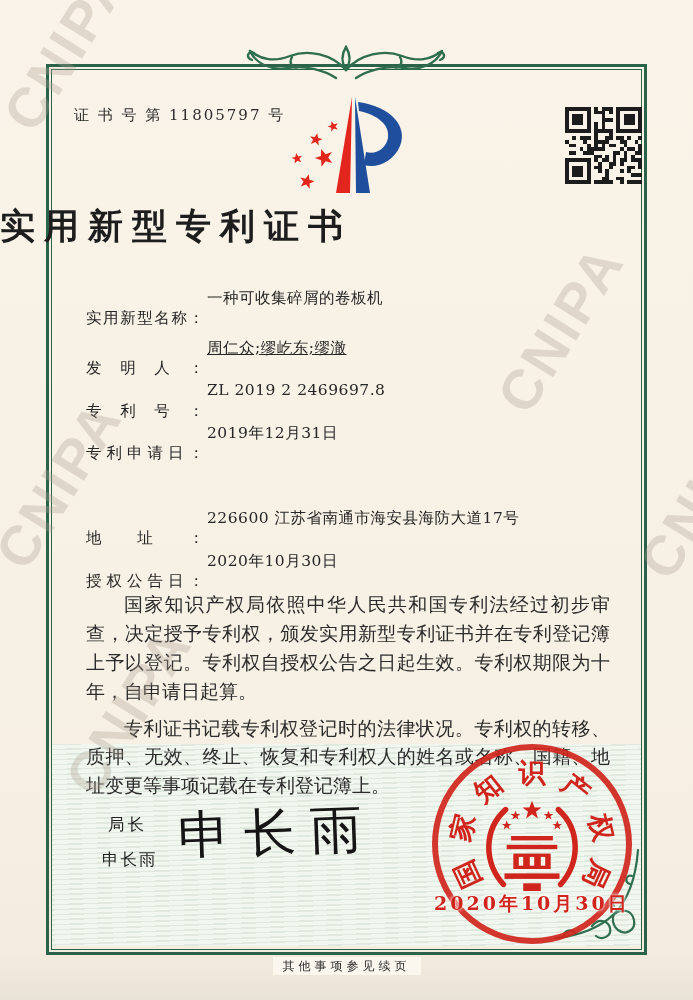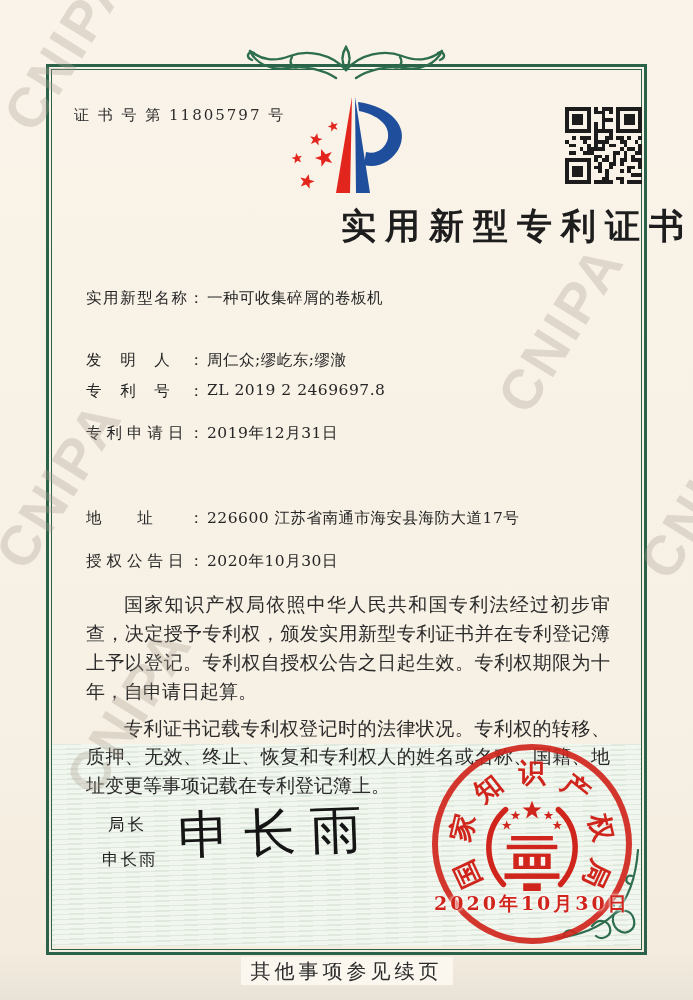--- a/index.html
+++ b/index.html
@@ -13,25 +13,25 @@
     background-color:#ecf2e9;
     background-image:repeating-linear-gradient(178deg,#e0e9de 0px,#e0e9de 1.5px,#f1f6ef 1.5px,#f1f6ef 5px);}
   
   .wm{position:absolute;font-family:"Liberation Sans",sans-serif;font-weight:700;font-size:56px;
     letter-spacing:3px;color:rgba(170,158,145,0.32);transform:rotate(-58deg);z-index:5;pointer-events:none;}
   
   .certno{position:absolute;left:74px;top:106px;font-size:15px;letter-spacing:2px;color:#2c2c2c;z-index:2;}
   .logo{position:absolute;left:276px;top:94px;width:148px;height:108px;z-index:2;}
   .qr{position:absolute;left:565px;top:107px;width:77px;height:77px;z-index:2;}
   .qr svg{width:100%;height:100%;fill:#1c1c1c;}
-  .title{position:absolute;left:0;top:203px;width:693px;text-align:right;font-size:35px;font-weight:700;
+  .title{position:absolute;left:0;top:203px;width:693px;text-align:left;font-size:35px;font-weight:700;
     letter-spacing:9px;color:#1d1d1d;z-index:2;}
   
   .frow{position:absolute;left:86px;width:524px;height:22px;font-size:15.5px;color:#262626;z-index:2;}
-  .f-label{display:inline-block;width:118px;text-align:justify;text-align-last:justify;vertical-align:top;}
+  .f-label{display:inline-block;width:118px;text-align:justify;text-align-last:justify;vertical-align:top;margin-top:20px;}
   .f-value{margin-left:3px;letter-spacing:0.5px;}
   .f-pair2{position:absolute;left:284px;top:0;white-space:nowrap;}
   .f-pair2 .f-label{width:96px;}
   
   .paras{position:absolute;left:86px;top:582px;width:524px;z-index:2;color:#2b2b2b;}
   .paras p{margin:8px 0 7px 0;font-size:19px;line-height:1.52;text-align:justify;text-indent:2em;}
   
   .director-title{position:absolute;left:108px;top:814px;font-family:"Liberation Sans",sans-serif;
     font-size:16.5px;letter-spacing:3px;color:#1f1f1f;z-index:6;}
   .director-name{position:absolute;left:102px;top:849px;font-family:"Liberation Sans",sans-serif;
@@ -43,21 +43,21 @@
   .seal-ring{position:absolute;left:0;top:0;width:200px;height:200px;border:6px solid #d0251c;border-radius:50%;
     box-sizing:border-box;opacity:0.92;}
   .seal-char{position:absolute;left:50%;top:50%;width:30px;height:30px;margin:-15px 0 0 -15px;text-align:center;
     font-size:27px;font-weight:700;color:#d0251c;line-height:30px;}
   .emblem{position:absolute;left:45px;top:48px;width:110px;height:110px;}
   .seal-date{position:absolute;left:434px;top:891px;font-size:19px;font-weight:700;letter-spacing:3px;color:#d0251c;
     z-index:8;text-shadow:0 0 2px #fff,0 0 4px #fff;white-space:nowrap;}
   
   .pageinfo{position:absolute;left:0;top:926px;width:693px;text-align:center;font-size:14px;letter-spacing:2px;
     color:#2b2b2b;z-index:6;}
-  .footnote{position:absolute;left:0;top:958px;width:693px;text-align:center;font-size:20px;letter-spacing:4px;
+  .footnote{position:absolute;left:0;top:958px;width:693px;text-align:center;font-size:12px;letter-spacing:4px;
     color:#2b2b2b;z-index:2;}
   .footnote span{background:#fbf7ef;padding:2px 10px;}
   
   .orn-top{position:absolute;left:240px;top:40px;width:212px;height:52px;z-index:3;}
   .orn-corner{position:absolute;left:552px;top:846px;width:94px;height:102px;z-index:3;}
 </style>
 </head>
 <body>
 
 <div class="page">
@@ -341,21 +341,21 @@
         <rect x="18" y="20" width="1" height="1"></rect>
         <rect x="19" y="20" width="1" height="1"></rect>
         <rect x="20" y="20" width="1" height="1"></rect>
       </svg></div>
 
   <div class="title">实用新型专利证书</div>
 
   <div class="frow" style="top:288px;">
     <span class="f-label">实用新型名称：</span><span class="f-value">一种可收集碎屑的卷板机</span>
   </div>
-  <div class="frow" style="top:350px;">
+  <div class="frow" style="top:338px;text-decoration:underline;">
     <span class="f-label">发明人：</span><span class="f-value">周仁众;缪屹东;缪澈</span>
   </div>
   <div class="frow" style="top:381px;">
     <span class="f-label">专利号：</span><span class="f-value">ZL 2019 2 2469697.8</span>
   </div>
   <div class="frow" style="top:423px;">
     <span class="f-label">专利申请日：</span><span class="f-value">2019年12月31日</span>
   </div>
   <div class="frow" style="top:508px;">
     <span class="f-label">地址：</span><span class="f-value">226600 江苏省南通市海安县海防大道17号</span>

